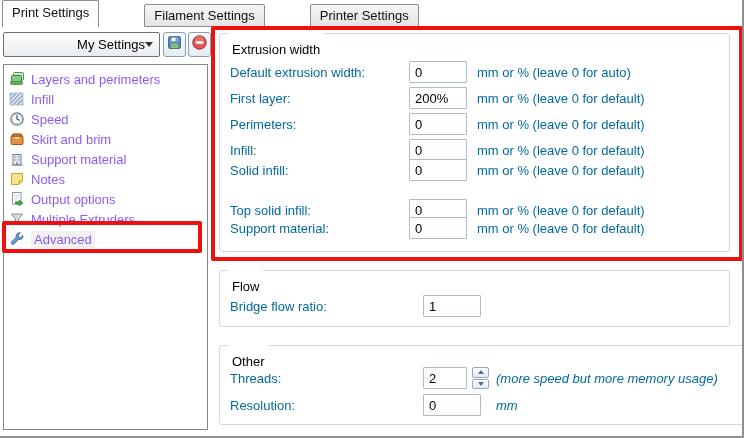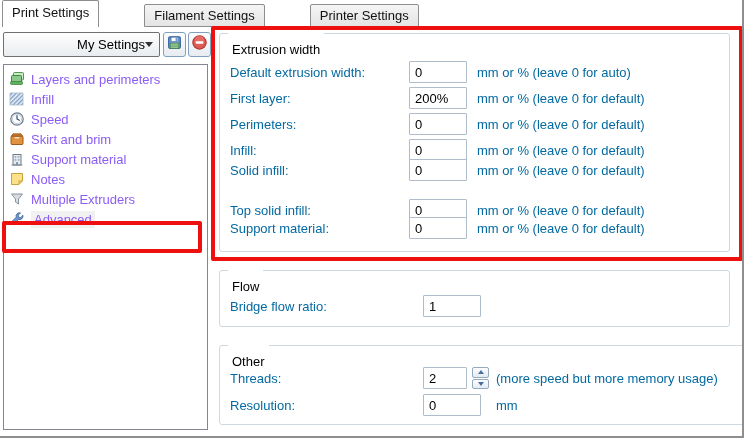--- a/index.html
+++ b/index.html
@@ -69,21 +69,21 @@
   .row { position:absolute; left:0; right:0; height:26px; }
   .row-label, .row-suffix { position:absolute; top:50%; transform:translateY(-50%); font-size:13px; color:#0369a1; white-space:nowrap; }
   .row-label { left:10px; }
   .row .field {
     position:absolute; top:50%; transform:translateY(-50%);
     height:22px; width:58px; border:1px solid #aebdc9; border-radius:1px;
     padding:0 0 0 5px; font-size:13px; color:#000; background:#fff; outline:none;
   }
   .sec-0 .field { left:189px; } .sec-0 .row-suffix { left:257px; }
   .sec-1 .field { left:203px; }
-  .sec-2 .field { left:203px; } .sec-2 .row-suffix { left:276px; }
+  .sec-2 .field { left:203px; } .sec-2 .row-suffix { left:276px;font-style:italic; }
   .row.has-spinner .field { width:44px; }
 
   .spinner {
     position:absolute; left:252px; top:50%; transform:translateY(-50%);
     width:17px; height:22px; display:flex; flex-direction:column; gap:1px;
   }
   .sp-btn {
     flex:1; border:1px solid #93aabf; border-radius:2px; cursor:pointer;
     background:linear-gradient(#fdfdfe,#e4ebf2);
     display:flex; align-items:center; justify-content:center;
@@ -194,20 +194,30 @@
         <span class="label">Support material</span>
       </div>
       <div class="tree-item">
         <span class="icon">
           <svg viewBox="0 0 16 16">
             <path d="M2.5 2.5 H13.5 V9.8 L9.8 13.5 H2.5 Z" fill="#fbe28a" stroke="#c8a23c"></path>
             <path d="M13.5 9.8 L9.8 9.8 L9.8 13.5 Z" fill="#e9c561" stroke="#c8a23c" stroke-width="0.6"></path>
           </svg>
         </span>
         <span class="label">Notes</span>
+      </div>
+      <div class="tree-item">
+        <span class="icon">
+          <svg viewBox="0 0 16 16">
+            <rect x="3.5" y="1.5" width="8.5" height="11.5" fill="#fff" stroke="#8b97a5"></rect>
+            <path d="M5.5 4 h4.5 M5.5 6 h4.5 M5.5 8 h3" stroke="#c3ccd5" stroke-width="0.8"></path>
+            <path d="M6.5 10.8 h3.6 v-1.8 l3.9 3 -3.9 3 v-1.8 h-3.6 z" fill="#46a546" stroke="#2d7d2d" stroke-width="0.6"></path>
+          </svg>
+        </span>
+        <span class="label">Output options</span>
       </div>
       <div class="tree-item">
         <span class="icon">
           <svg viewBox="0 0 16 16">
             <path d="M2.5 3 H13.5 L9.5 8 V13 L6.5 11 V8 Z" fill="#d7dde3" stroke="#8a939c"></path>
           </svg>
         </span>
         <span class="label">Multiple Extruders</span>
       </div>
       <div class="tree-item selected">

